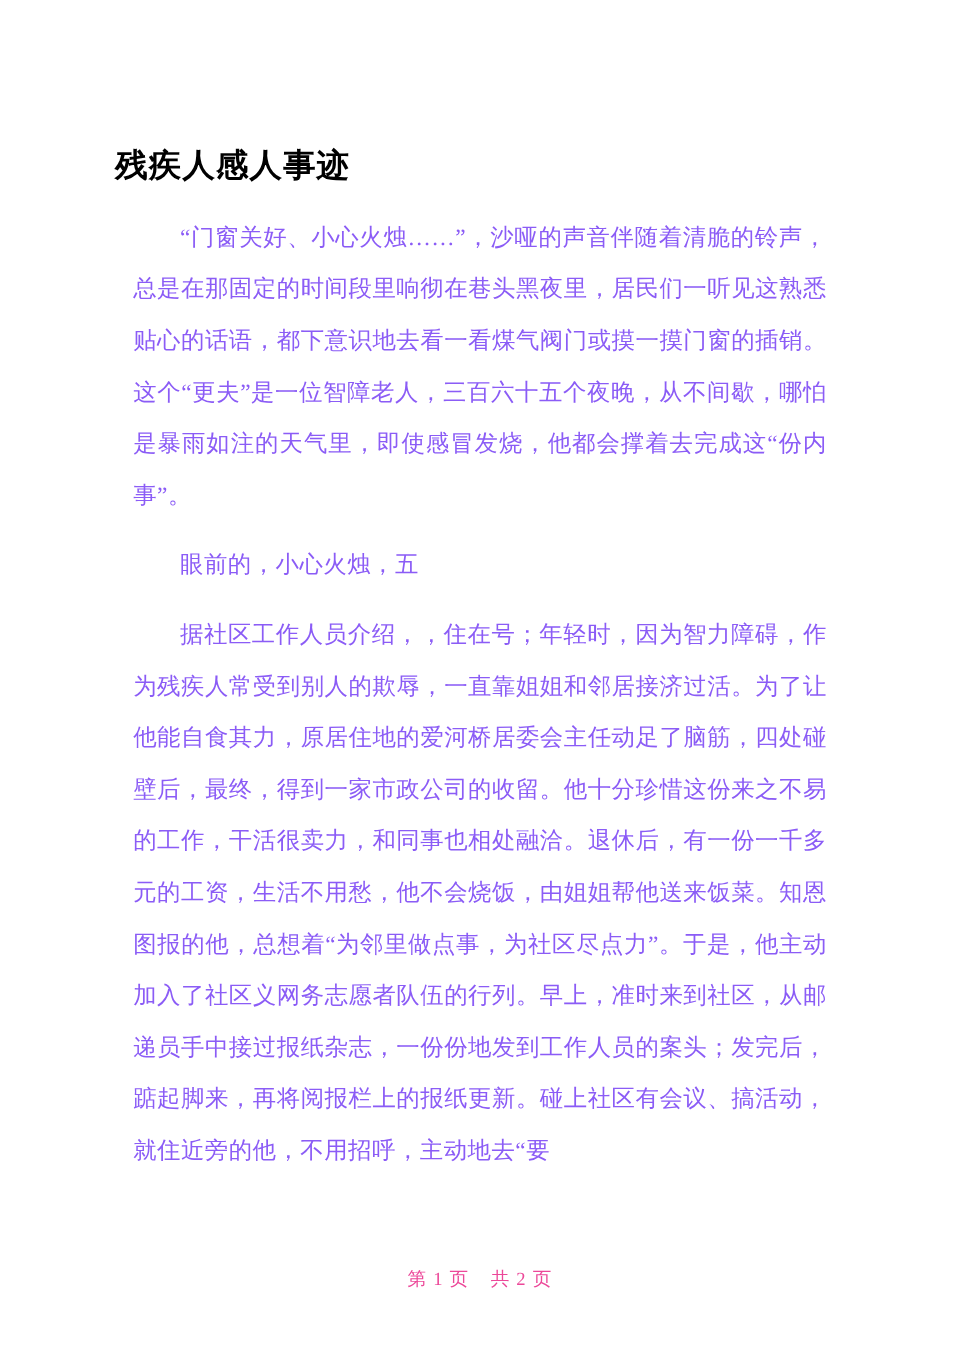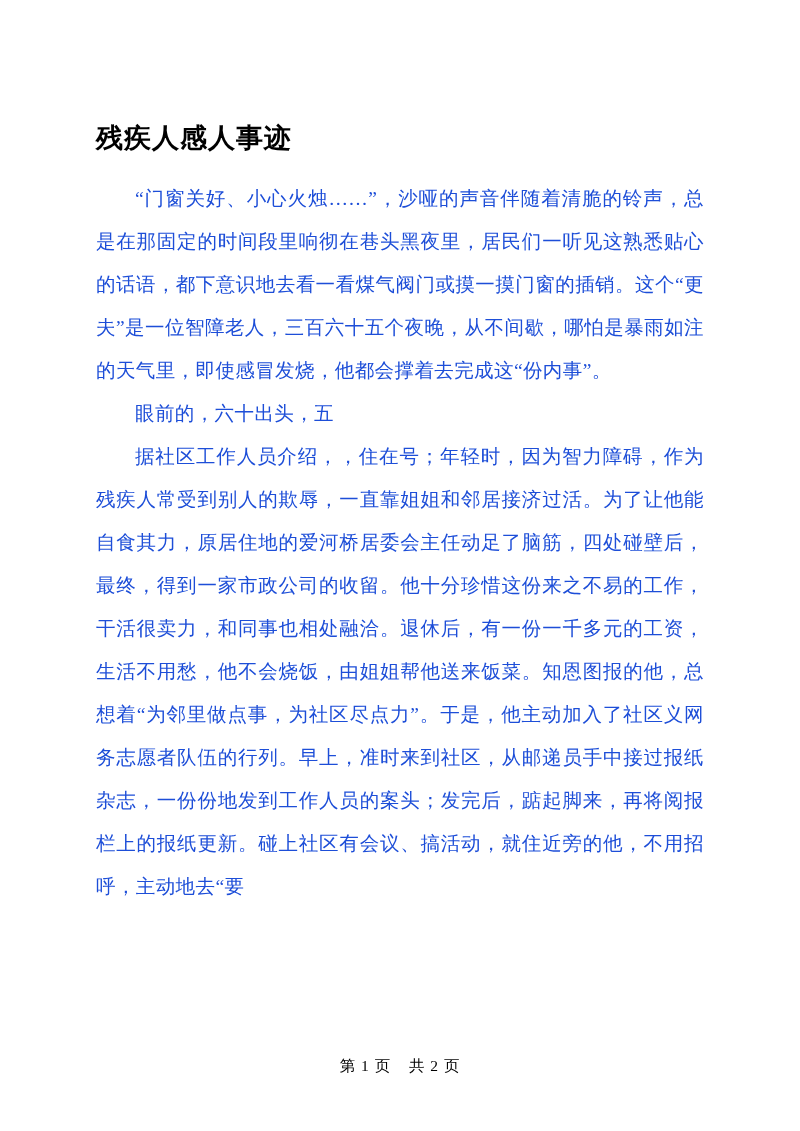--- a/index.html
+++ b/index.html
@@ -30,47 +30,47 @@
     margin: 0 0 18px 0;
     line-height: 1.5;
     color: #000;
     font-family: "Liberation Serif", "DejaVu Serif", serif;
   }
   .para {
     font-size: 19.5px;
     line-height: 43px;
     text-align: justify;
     text-justify: inter-ideograph;
-    margin: 0;
+    margin: 15px;
     text-indent: 2em;
     letter-spacing: 0.4px;
-    color: #1d4ed8;
+    color: #8b5cf6;
   }
   .footer {
     position: absolute;
     left: 0;
     right: 0;
     bottom: 36px;
     text-align: center;
     font-size: 15.5px;
-    color: #000000;
+    color: #ec4899;
     letter-spacing: 1px;
   }
   .footer span { display: inline-block; }
   .footer .sep { width: 8px; }
 </style>
 </head>
 <body>
 
 <div class="page">
 
   <h1 class="doc-title">残疾人感人事迹</h1>
 
   <p class="para">“门窗关好、小心火烛……”，沙哑的声音伴随着清脆的铃声，总是在那固定的时间段里响彻在巷头黑夜里，居民们一听见这熟悉贴心的话语，都下意识地去看一看煤气阀门或摸一摸门窗的插销。这个“更夫”是一位智障老人，三百六十五个夜晚，从不间歇，哪怕是暴雨如注的天气里，即使感冒发烧，他都会撑着去完成这“份内事”。</p>
-  <p class="para">眼前的，六十出头，五</p>
+  <p class="para">眼前的，小心火烛，五</p>
   <p class="para">据社区工作人员介绍，，住在号；年轻时，因为智力障碍，作为残疾人常受到别人的欺辱，一直靠姐姐和邻居接济过活。为了让他能自食其力，原居住地的爱河桥居委会主任动足了脑筋，四处碰壁后，最终，得到一家市政公司的收留。他十分珍惜这份来之不易的工作，干活很卖力，和同事也相处融洽。退休后，有一份一千多元的工资，生活不用愁，他不会烧饭，由姐姐帮他送来饭菜。知恩图报的他，总想着“为邻里做点事，为社区尽点力”。于是，他主动加入了社区义网务志愿者队伍的行列。早上，准时来到社区，从邮递员手中接过报纸杂志，一份份地发到工作人员的案头；发完后，踮起脚来，再将阅报栏上的报纸更新。碰上社区有会议、搞活动，就住近旁的他，不用招呼，主动地去“要</p>
 
   <div class="footer">
     <span>第 1 页</span>
     <span class="sep">&nbsp;</span>
     <span>共 2 页</span>
   </div>
 
 </div>
 

